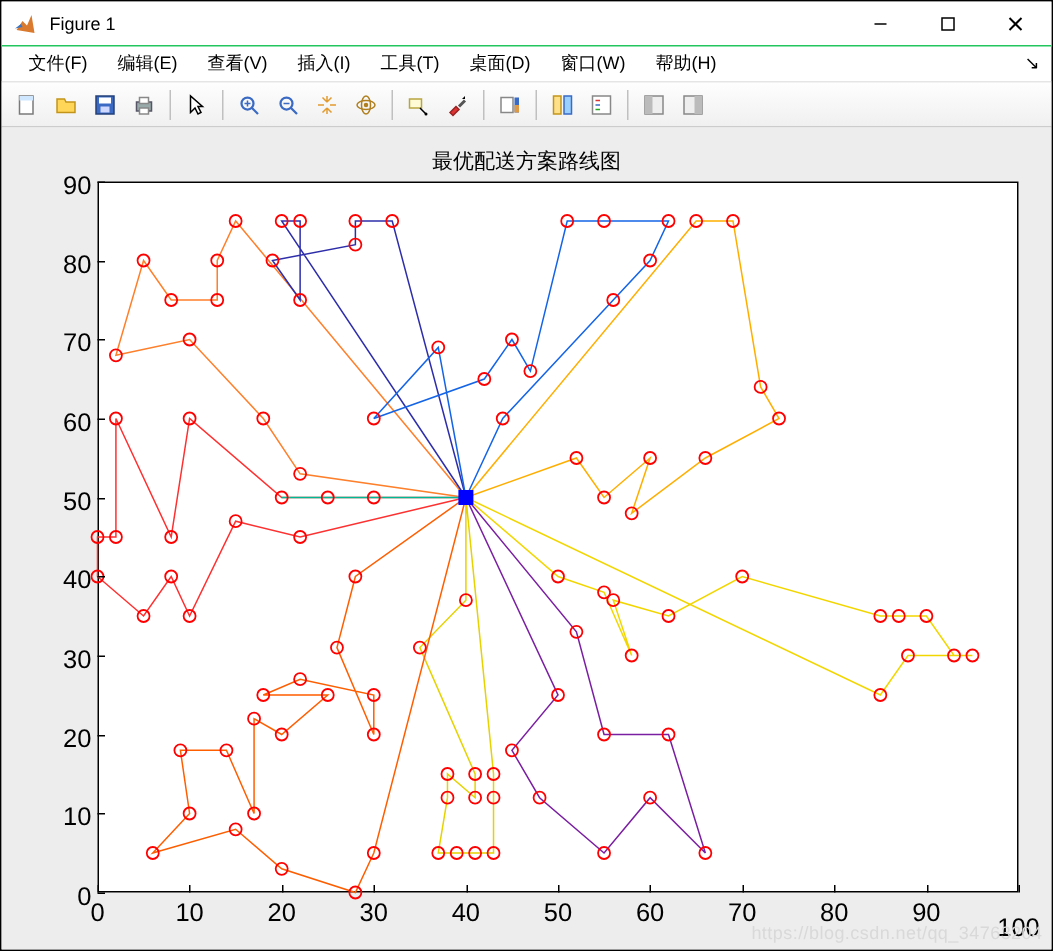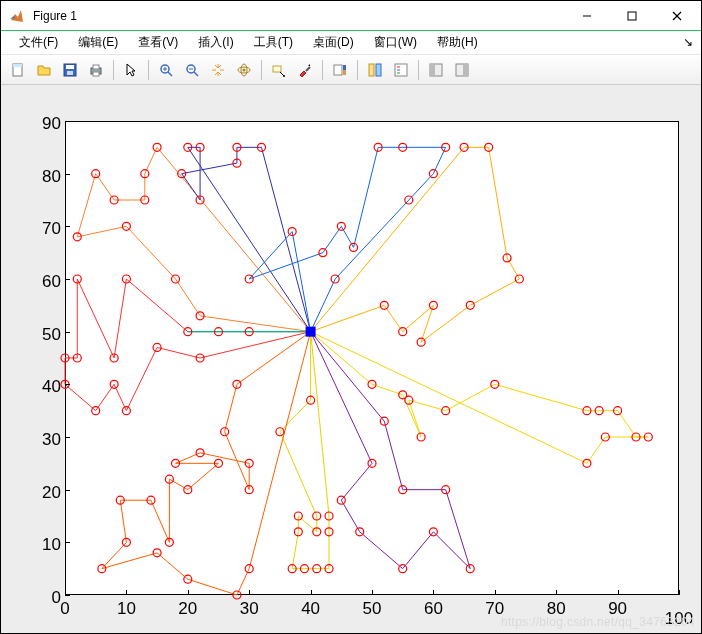--- a/index.html
+++ b/index.html
@@ -176,20 +176,21 @@
     </span>
   <span class="tb">
       <svg width="16" height="16">
         <rect x="2" y="2" width="12" height="12" fill="#eee" stroke="#888"></rect>
         <rect x="9" y="2" width="5" height="12" fill="#bbb"></rect>
       </svg>
     </span>
 </div>
 
 <div class="figure-area">
+  <div class="axis-title">最优配送方案路线图</div>
   <div class="axes-box" id="axes" style="left: 64px; top: 36px; width: 614px; height: 474px;"></div>
   <svg class="plot" id="plot" width="700" height="548">
       <polyline points="309.6,246.66666666666663 186.8,246.66666666666663 125.4,194 113.12,273 76.28,194 76.28,273 64,273 64,299.33333333333337 94.7,325.66666666666663 113.12,299.33333333333337 125.4,325.66666666666663 156.1,262.46666666666664 199.08,273 309.6,246.66666666666663" fill="none" stroke="#ff3030" stroke-width="1"></polyline>
       <polyline points="309.6,246.66666666666663 199.08,230.86666666666667 174.51999999999998,194 125.4,141.33333333333331 76.28,151.86666666666667 94.7,88.66666666666669 113.12,115 143.82,115 143.82,88.66666666666669 156.1,62.33333333333337 309.6,246.66666666666663" fill="none" stroke="#ff7f2a" stroke-width="1"></polyline>
       <polyline points="309.6,246.66666666666663 260.48,62.33333333333337 235.92000000000002,62.33333333333337 235.92000000000002,78.13333333333333 180.66,88.66666666666669 199.08,115 199.08,62.33333333333337 186.8,62.33333333333337 309.6,246.66666666666663" fill="none" stroke="#2e2eaa" stroke-width="1"></polyline>
       <polyline points="309.6,246.66666666666663 291.18,146.59999999999997 248.2,194 321.88,167.66666666666669 340.3,141.33333333333331 352.58,162.40000000000003 377.14,62.33333333333337 401.70000000000005,62.33333333333337 444.68,62.33333333333337 432.4,88.66666666666669 407.84000000000003,115 334.16,194 309.6,246.66666666666663" fill="none" stroke="#1464e6" stroke-width="1"></polyline>
       <polyline points="309.6,246.66666666666663 383.28000000000003,220.33333333333331 401.70000000000005,246.66666666666663 432.4,220.33333333333331 420.11999999999995,257.20000000000005 469.24,220.33333333333331 518.36,194 506.08,172.93333333333334 487.65999999999997,62.33333333333337 463.1,62.33333333333337 309.6,246.66666666666663" fill="none" stroke="#ffae00" stroke-width="1"></polyline>
       <polyline points="309.6,246.66666666666663 371,299.33333333333337 401.70000000000005,309.8666666666667 420.11999999999995,352 407.84000000000003,315.1333333333333 444.68,325.66666666666663 493.79999999999995,299.33333333333337 585.9,325.66666666666663 598.18,325.66666666666663 616.6,325.66666666666663 635.02,352 647.3,352 604.32,352 585.9,378.3333333333333 309.6,246.66666666666663" fill="none" stroke="#f2d600" stroke-width="1"></polyline>
       <polyline points="309.6,246.66666666666663 383.28000000000003,336.20000000000005 401.70000000000005,404.6666666666667 444.68,404.6666666666667 469.24,483.6666666666667 432.4,446.8 401.70000000000005,483.6666666666667 358.71999999999997,446.8 340.3,415.2 371,378.3333333333333 309.6,246.66666666666663" fill="none" stroke="#7b1fa2" stroke-width="1"></polyline>
       <polyline points="309.6,246.66666666666663 309.6,315.1333333333333 278.9,346.73333333333335 315.74,431 315.74,446.8 297.32,431 297.32,446.8 291.18,483.6666666666667 303.46000000000004,483.6666666666667 315.74,483.6666666666667 328.02,483.6666666666667 328.02,446.8 328.02,431 309.6,246.66666666666663" fill="none" stroke="#e6d200" stroke-width="1"></polyline>

